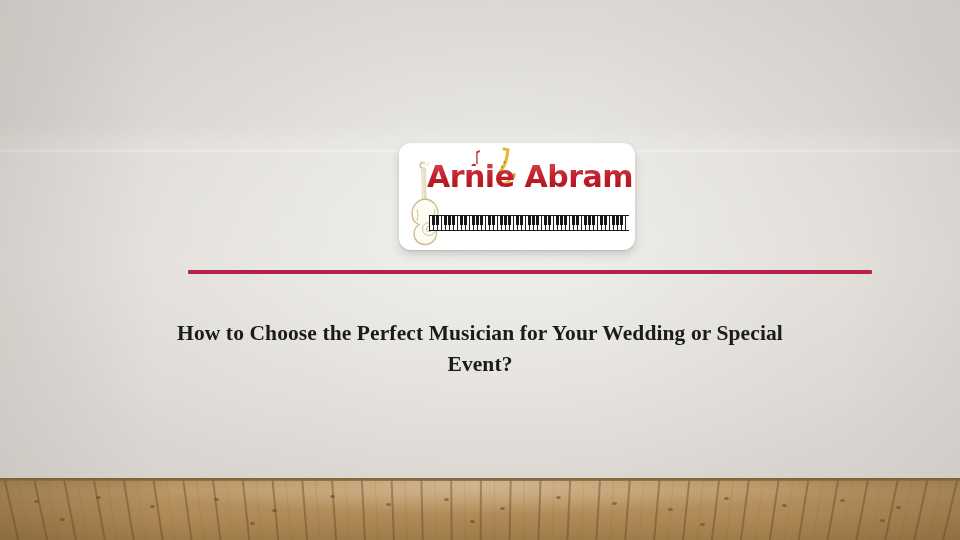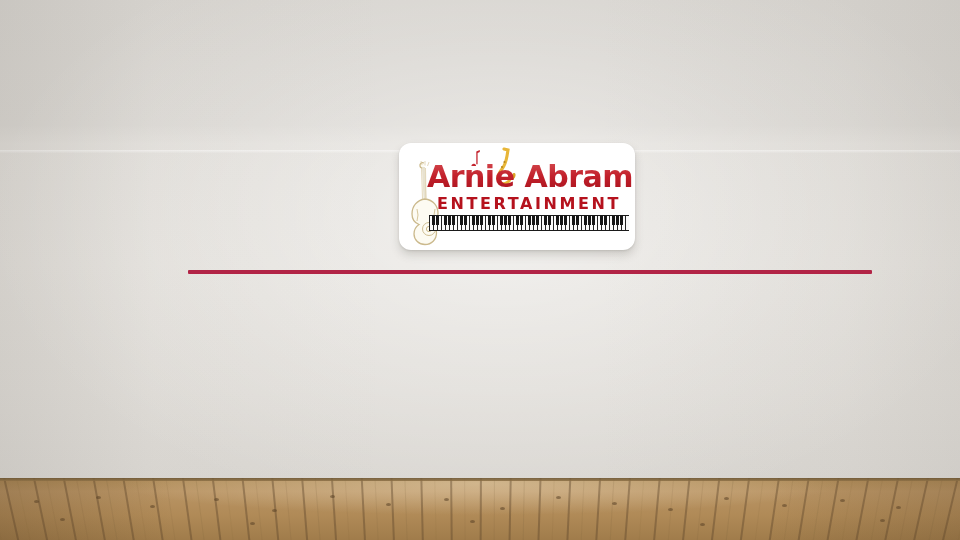--- a/index.html
+++ b/index.html
@@ -255,21 +255,20 @@
 
       <svg class="sax" viewBox="0 0 30 40">
         <path d="M17 2 L21 3 L20 9 c-1 6 -2 9 -5 13 c-3 4 -5 7 -4 10.5 c1 3.6 5 5.2 8.5 3.5 c3.5 -1.7 4.6 -5.5 3.4 -8" fill="none" stroke="#e8b638" stroke-width="3.1" stroke-linecap="round"></path>
         <path d="M22 31 c3 1.4 5.4 -1 5 -3.4" fill="none" stroke="#d9a324" stroke-width="3" stroke-linecap="round"></path>
         <circle cx="17.5" cy="15" r="1.1" fill="#b8881a"></circle>
         <circle cx="15" cy="20" r="1.1" fill="#b8881a"></circle>
         <circle cx="13" cy="25" r="1.1" fill="#b8881a"></circle>
       </svg>
 
       <div class="brand-name">Arnie Abrams</div>
-      <div class="brand-sub">ENTERTAINMENT</div>
 
       <div class="keyboard" id="keyboard">
           <div class="white-key" style="left: 0px;"></div>
           <div class="white-key" style="left: 4px;"></div>
           <div class="white-key" style="left: 8px;"></div>
           <div class="white-key" style="left: 12px;"></div>
           <div class="white-key" style="left: 16px;"></div>
           <div class="white-key" style="left: 20px;"></div>
           <div class="white-key" style="left: 24px;"></div>
           <div class="white-key" style="left: 28px;"></div>
@@ -349,20 +348,24 @@
           <div class="black-key" style="left: 174.5px;"></div>
           <div class="black-key" style="left: 182.5px;"></div>
           <div class="black-key" style="left: 186.5px;"></div>
           <div class="black-key" style="left: 190.5px;"></div>
         </div>
     </div>
   </div>
 
   <div class="divider"></div>
 
+  <div class="title">
+    <span>How to Choose the Perfect Musician for Your Wedding or</span>
+    <span>Special Event?</span>
+  </div>
 
   <div class="floor" id="floor">
     <div class="floor-sheen"></div>
   <div class="grain" style="left: -16.5px; transform: rotate(-13deg); opacity: 0.24;"></div>
       <div class="plank" style="left: 0px; transform: rotate(-12.73deg);"></div>
       <div class="grain" style="left: 13.5px; transform: rotate(-12.22deg); opacity: 0.35;"></div>
       <div class="plank" style="left: 30px; transform: rotate(-11.92deg);"></div>
       <div class="grain" style="left: 43.5px; transform: rotate(-11.44deg); opacity: 0.46;"></div>
       <div class="plank" style="left: 60px; transform: rotate(-11.1deg);"></div>
       <div class="grain" style="left: 73.5px; transform: rotate(-10.66deg); opacity: 0.57;"></div>

